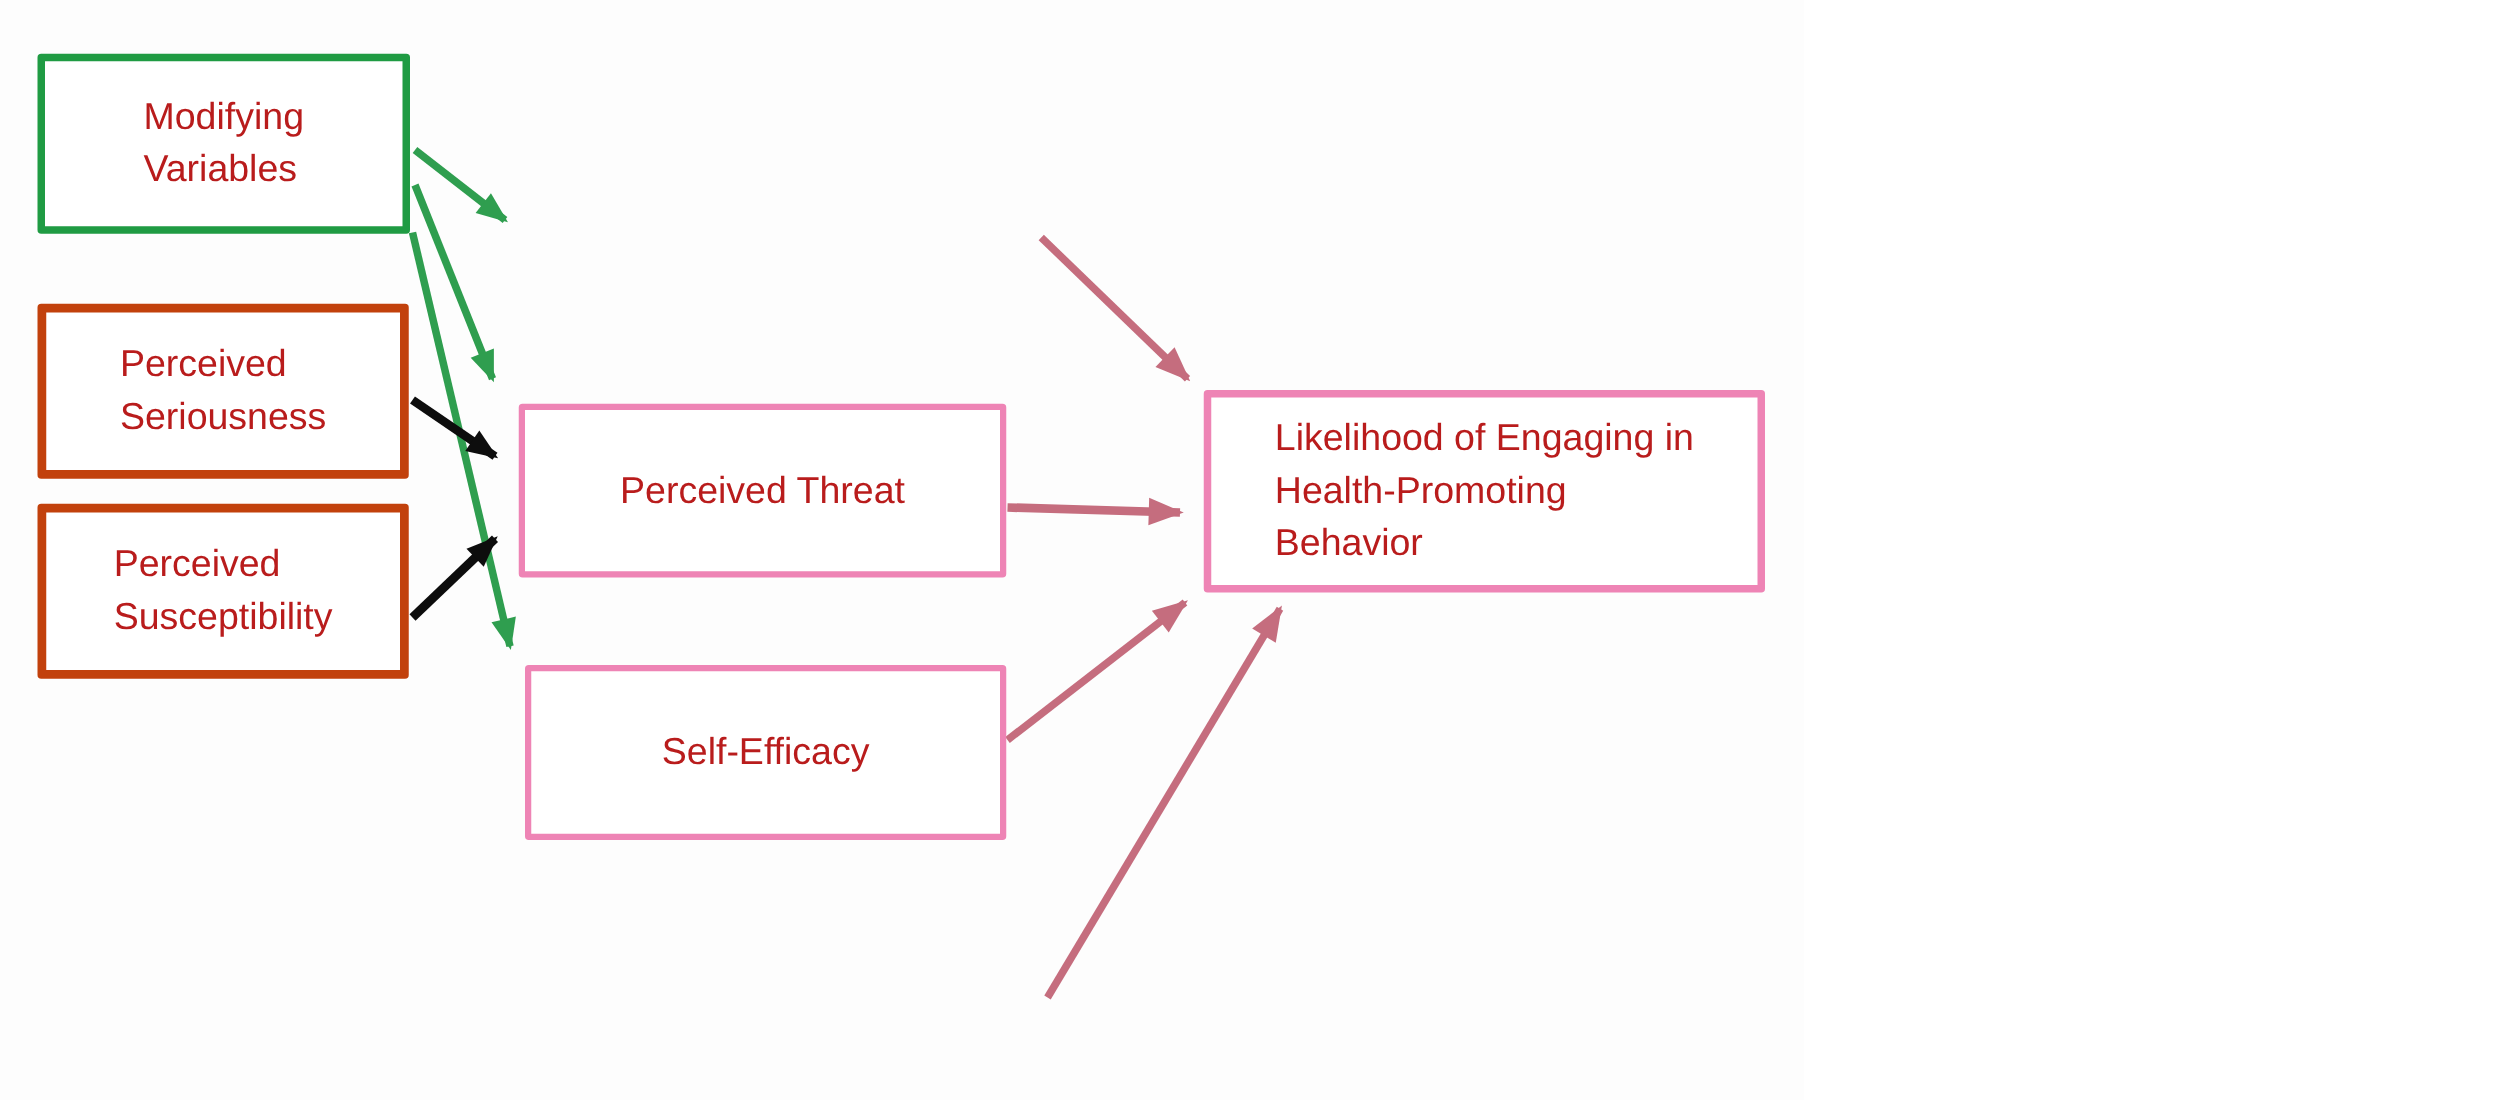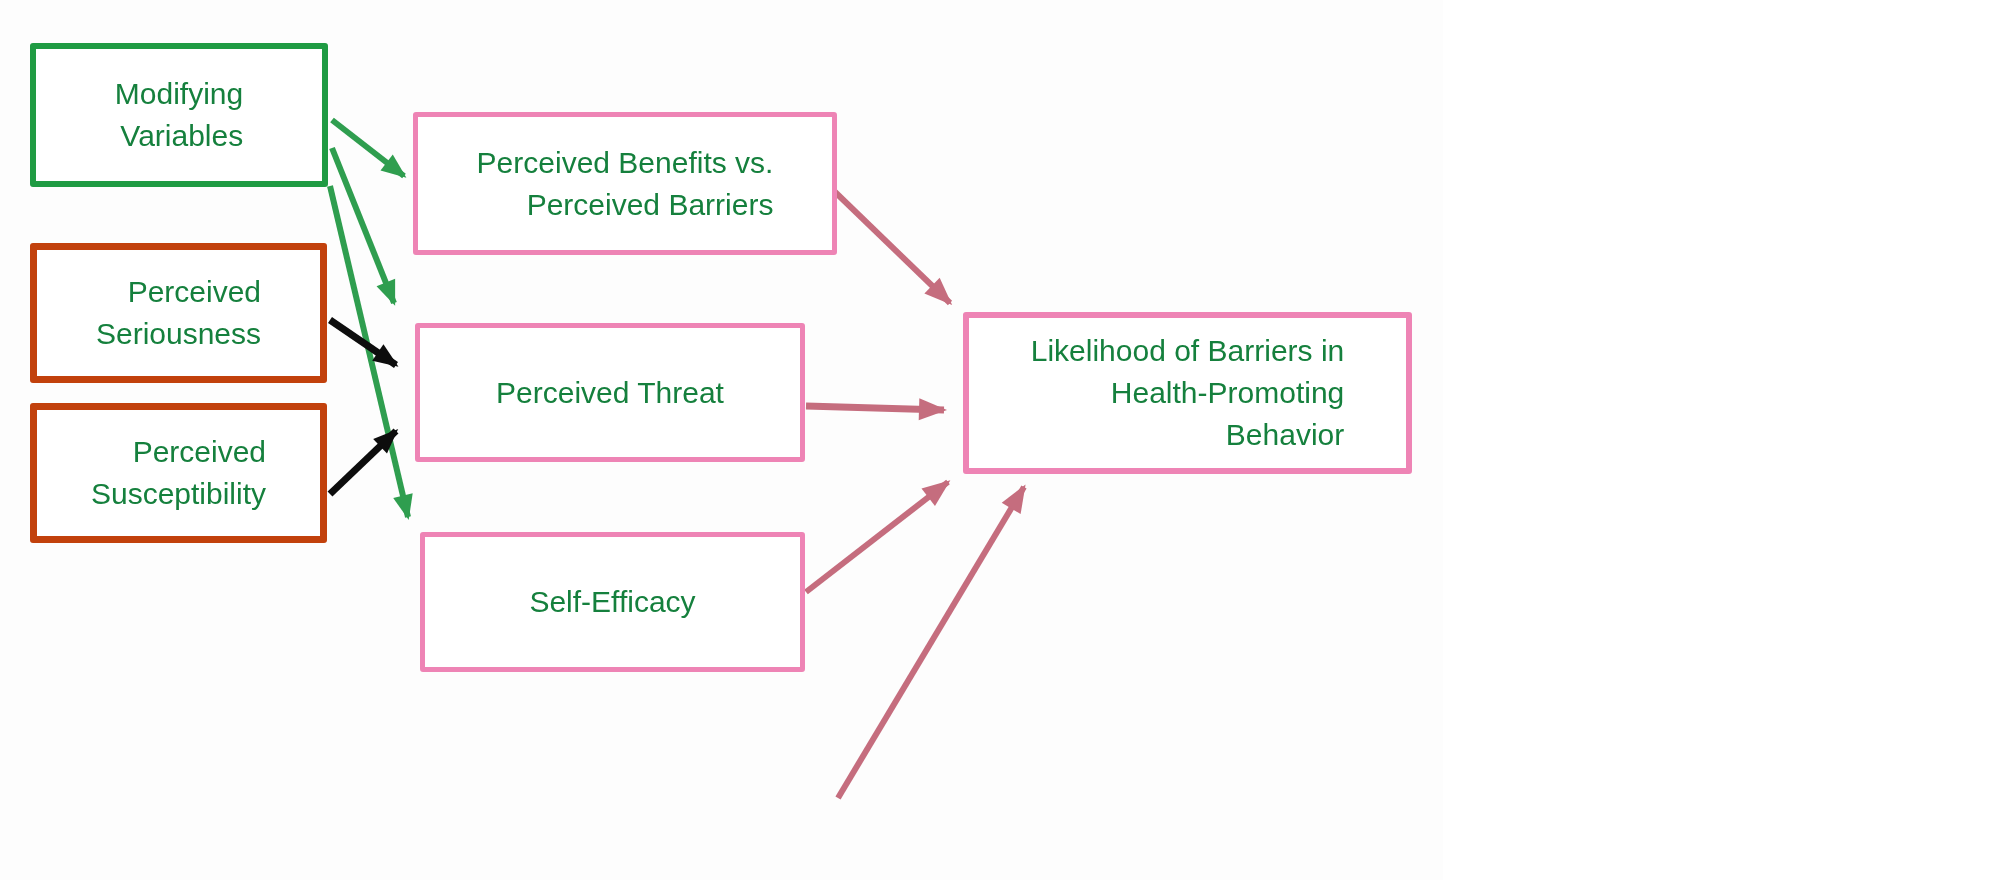--- a/index.html
+++ b/index.html
@@ -11,22 +11,22 @@
     overflow:hidden;
   }
   .img-region{
     position:absolute;left:0;top:0;width:1443px;height:880px;
     background:#fdfdfd;
   }
   svg.arrow-layer{position:absolute;left:0;top:0;width:2000px;height:880px;}
   .node{
     position:absolute;
     display:flex;align-items:center;justify-content:center;
-    text-align:right;
-    color:#15803d;
+    text-align:left;
+    color:#b91c1c;
     font-size:30px;line-height:42px;
     background:#ffffff;
     box-sizing:border-box;
     border-radius:3px;
   }
   .node span{white-space:pre-line;}
   .b-green{border:6px solid #1f9b43;}
   .b-black{border:7px solid #c2410c;}
   .b-pink{border:5px solid #ee84b5;}
   .b-pink-thick{border:6px solid #ee84b5;}
@@ -80,32 +80,28 @@
   <div class="node b-black n-seriousness">
     <span>Perceived
 Seriousness</span>
   </div>
 
   <div class="node b-black n-susceptibility">
     <span>Perceived
 Susceptibility</span>
   </div>
 
-  <div class="node b-pink n-benefits">
-    <span>Perceived Benefits vs.
-Perceived Barriers</span>
-  </div>
 
   <div class="node b-pink n-threat">
     <span>Perceived Threat</span>
   </div>
 
   <div class="node b-pink n-selfefficacy">
     <span>Self-Efficacy</span>
   </div>
 
 
   <div class="node b-pink-thick n-likelihood">
-    <span>Likelihood of Barriers in
+    <span>Likelihood of Engaging in
 Health-Promoting
 Behavior</span>
   </div>
 </div>
 
 </body></html>

